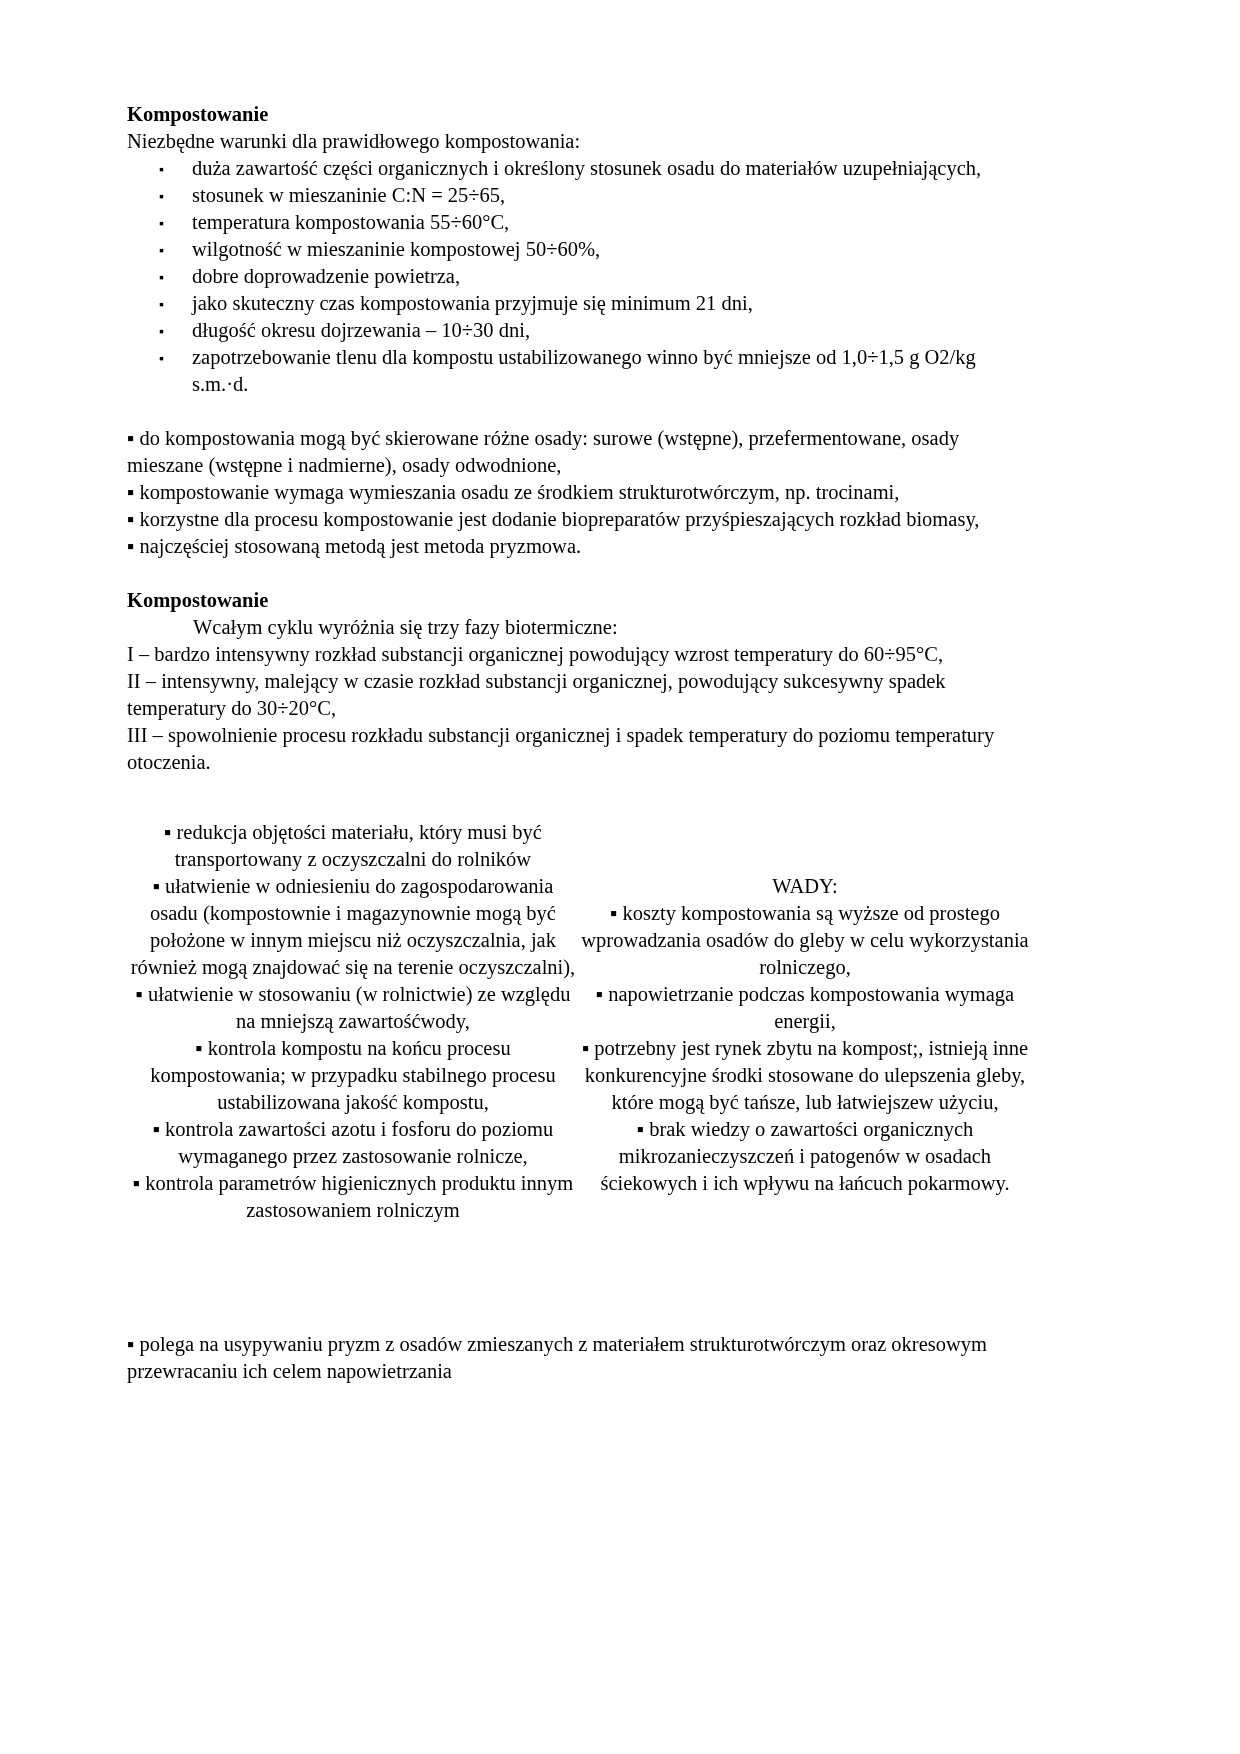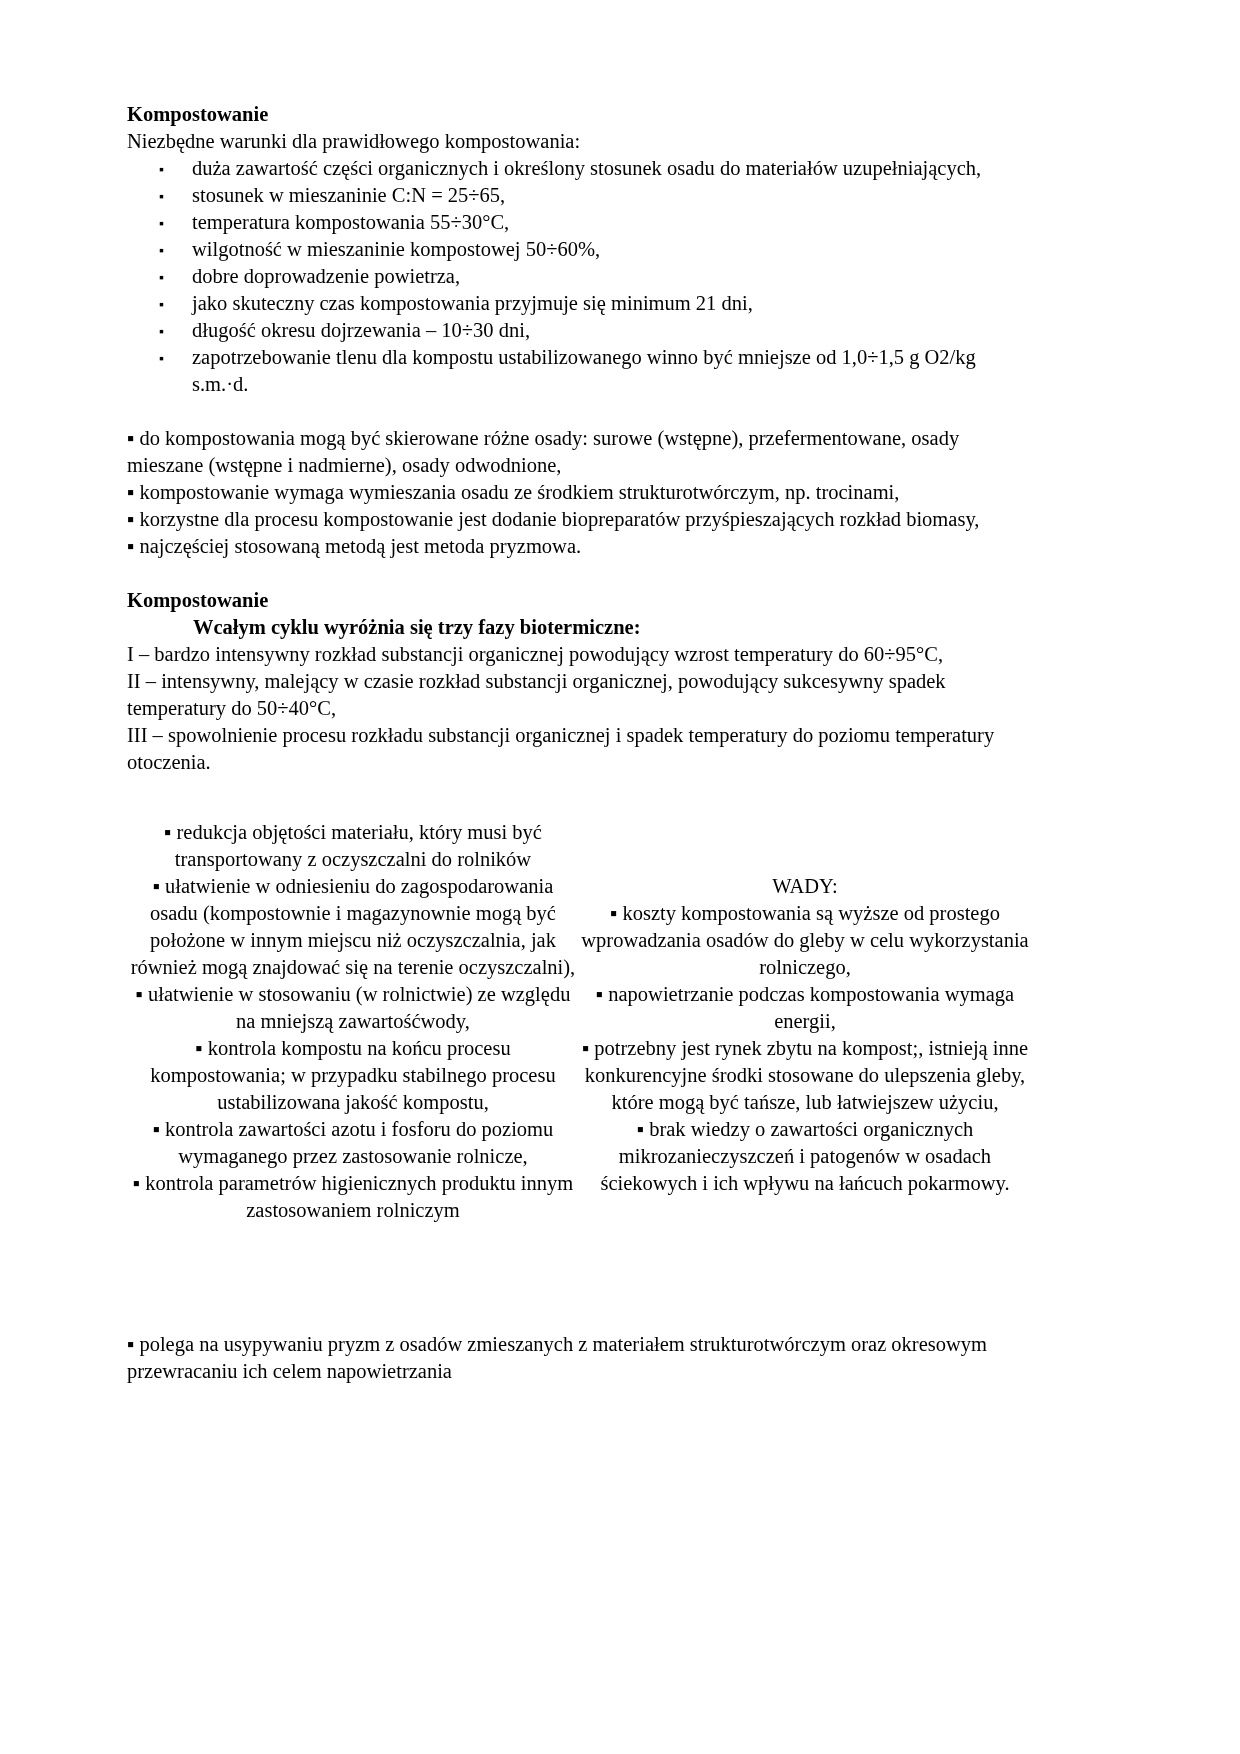--- a/index.html
+++ b/index.html
@@ -37,21 +37,21 @@
     position: absolute;
     left: 32px;
     top: 1px;
     font-size: 14px;
   }
 
   .gap    { height: 27px; }
   .gap-sm { height: 16px; }
   .gap-md { height: 40px; }
 
-  .indent { padding-left: 66px; font-weight: bold; }
+  .indent { padding-left: 66px; }
 
   .cols {
     display: flex;
     width: 904px;
   }
   .col {
     width: 452px;
     text-align: center;
   }
   .col-right {
@@ -67,21 +67,21 @@
 <body>
 
 <div class="page">
 
   <div class="bold">Kompostowanie</div>
   <div>Niezbędne warunki dla prawidłowego kompostowania:</div>
 
   <ul class="sq">
     <li><span class="mk">▪</span><span>duża zawartość części organicznych i określony stosunek osadu do materiałów uzupełniających,</span></li>
     <li><span class="mk">▪</span><span>stosunek w mieszaninie C:N = 25÷65,</span></li>
-    <li><span class="mk">▪</span><span>temperatura kompostowania 55÷30°C,</span></li>
+    <li><span class="mk">▪</span><span>temperatura kompostowania 55÷60°C,</span></li>
     <li><span class="mk">▪</span><span>wilgotność w mieszaninie kompostowej 50÷60%,</span></li>
     <li><span class="mk">▪</span><span>dobre doprowadzenie powietrza,</span></li>
     <li><span class="mk">▪</span><span>jako skuteczny czas kompostowania przyjmuje się minimum 21 dni,</span></li>
     <li><span class="mk">▪</span><span>długość okresu dojrzewania – 10÷30 dni,</span></li>
     <li><span class="mk">▪</span><span>zapotrzebowanie tlenu dla kompostu ustabilizowanego winno być mniejsze od 1,0÷1,5 g O2/kg s.m.·d.</span></li>
   </ul>
 
   <div class="gap"></div>
 
   <div>
@@ -90,21 +90,21 @@
     <p>▪ korzystne dla procesu kompostowanie jest dodanie biopreparatów przyśpieszających rozkład biomasy,</p>
     <p>▪ najczęściej stosowaną metodą jest metoda pryzmowa.</p>
   </div>
 
   <div class="gap"></div>
 
   <div class="bold">Kompostowanie</div>
   <div class="indent">Wcałym cyklu wyróżnia się trzy fazy biotermiczne:</div>
   <div>
     <p>I – bardzo intensywny rozkład substancji organicznej powodujący wzrost temperatury do 60÷95°C,</p>
-    <p>II – intensywny, malejący w czasie rozkład substancji organicznej, powodujący sukcesywny spadek temperatury do 50÷40°C,</p>
+    <p>II – intensywny, malejący w czasie rozkład substancji organicznej, powodujący sukcesywny spadek temperatury do 30÷20°C,</p>
     <p>III – spowolnienie procesu rozkładu substancji organicznej i spadek temperatury do poziomu temperatury otoczenia.</p>
   </div>
 
   <div class="gap"></div>
   <div class="gap-sm"></div>
 
   <div class="cols">
     <div class="col">
       <p>▪ redukcja objętości materiału, który musi być transportowany z oczyszczalni do rolników</p>
       <p>▪ ułatwienie w odniesieniu do zagospodarowania osadu (kompostownie i magazynownie mogą być położone w innym miejscu niż oczyszczalnia, jak również mogą znajdować się na terenie oczyszczalni),</p>

